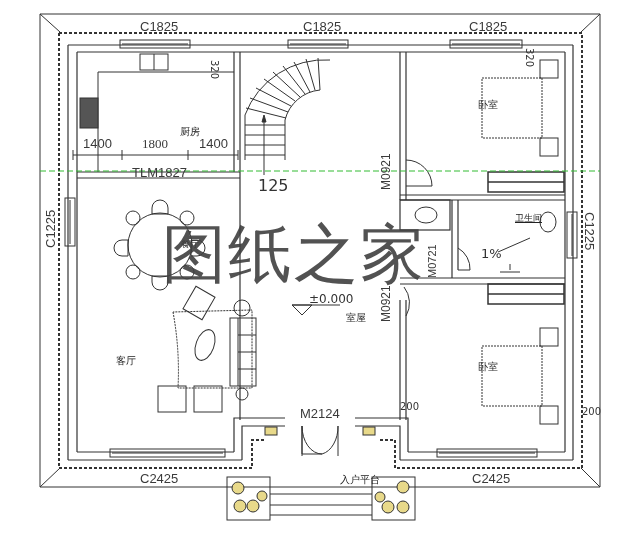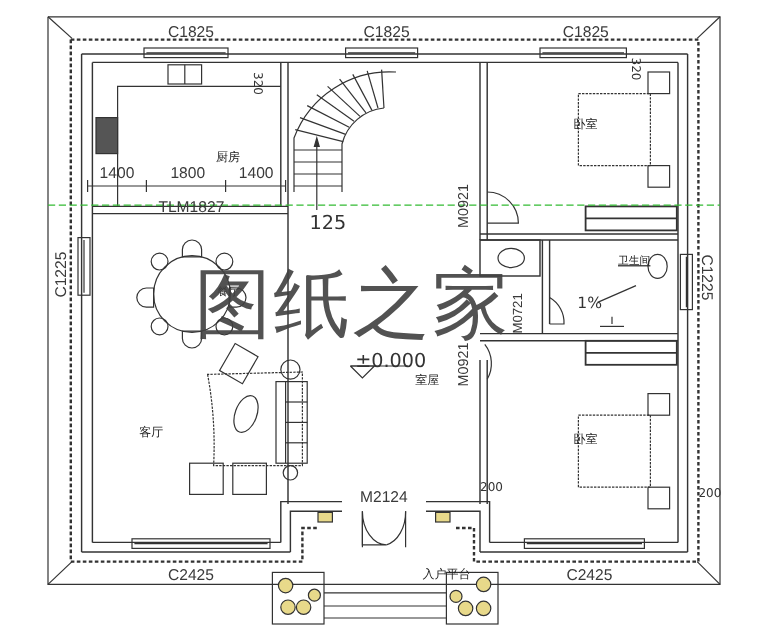--- a/index.html
+++ b/index.html
@@ -209,21 +209,21 @@
 
 <div class="lbl dim" style="left:140px;top:20px;">C1825</div>
 <div class="lbl dim" style="left:303px;top:20px;">C1825</div>
 <div class="lbl dim" style="left:469px;top:20px;">C1825</div>
 <div class="lbl dim vert" style="left:44px;top:248px;">C1225</div>
 <div class="lbl dim vert-r" style="left:596px;top:212px;">C1225</div>
 <div class="lbl dim" style="left:140px;top:472px;">C2425</div>
 <div class="lbl dim" style="left:472px;top:472px;">C2425</div>
 
 <div class="lbl dim" style="left:83px;top:137px;">1400</div>
-<div class="lbl dim" style="left:142px;top:137px;">1800</div>
+<div class="lbl dim" style="left:142px;top:137px;font-family:Liberation Serif, serif;">1800</div>
 <div class="lbl dim" style="left:199px;top:137px;">1400</div>
 <div class="lbl dim" style="left:132px;top:166px;">TLM1827</div>
 
 <div class="lbl" style="left:219px;top:60px;font-size:10px;transform:rotate(90deg);transform-origin:left top;">320</div>
 <div class="lbl" style="left:534px;top:48px;font-size:10px;transform:rotate(90deg);transform-origin:left top;">320</div>
 <div class="lbl" style="left:258px;top:178px;font-size:16px;">125</div>
 
 <div class="lbl dim vert" style="left:380px;top:190px;font-size:12px;">M0921</div>
 <div class="lbl dim vert" style="left:427px;top:278px;font-size:11px;">M0721</div>
 <div class="lbl dim vert" style="left:380px;top:322px;font-size:12px;">M0921</div>
@@ -231,19 +231,19 @@
 
 <div class="lbl" style="left:400px;top:402px;font-size:10px;">200</div>
 <div class="lbl" style="left:582px;top:407px;font-size:10px;">200</div>
 
 <div class="lbl room" style="left:148px;top:103px;margin-top:24px;">厨房</div>
 <div class="lbl room" style="left:149px;top:240px;font-size:9px;">餐厅</div>
 <div class="lbl room" style="left:84px;top:356px;">客厅</div>
 <div class="lbl room" style="left:446px;top:100px;">卧室</div>
 <div class="lbl room" style="left:483px;top:214px;font-size:9px;text-decoration:underline;">卫生间</div>
 <div class="lbl room" style="left:446px;top:362px;">卧室</div>
-<div class="lbl room" style="left:320px;top:475px;">入户平台</div>
+<div class="lbl room" style="left:308px;top:475px;">入户平台</div>
 
 <div class="lbl" style="left:481px;top:247px;font-size:13px;">1%</div>
-<div class="lbl" style="left:296px;top:293px;font-size:16px;">±0.000</div>
+<div class="lbl" style="left:309px;top:293px;font-size:12px;">±0.000</div>
 <div class="lbl room" style="left:314px;top:313px;">室屋</div>
 
 <div class="watermark">图纸之家</div>
 
 </body></html>

